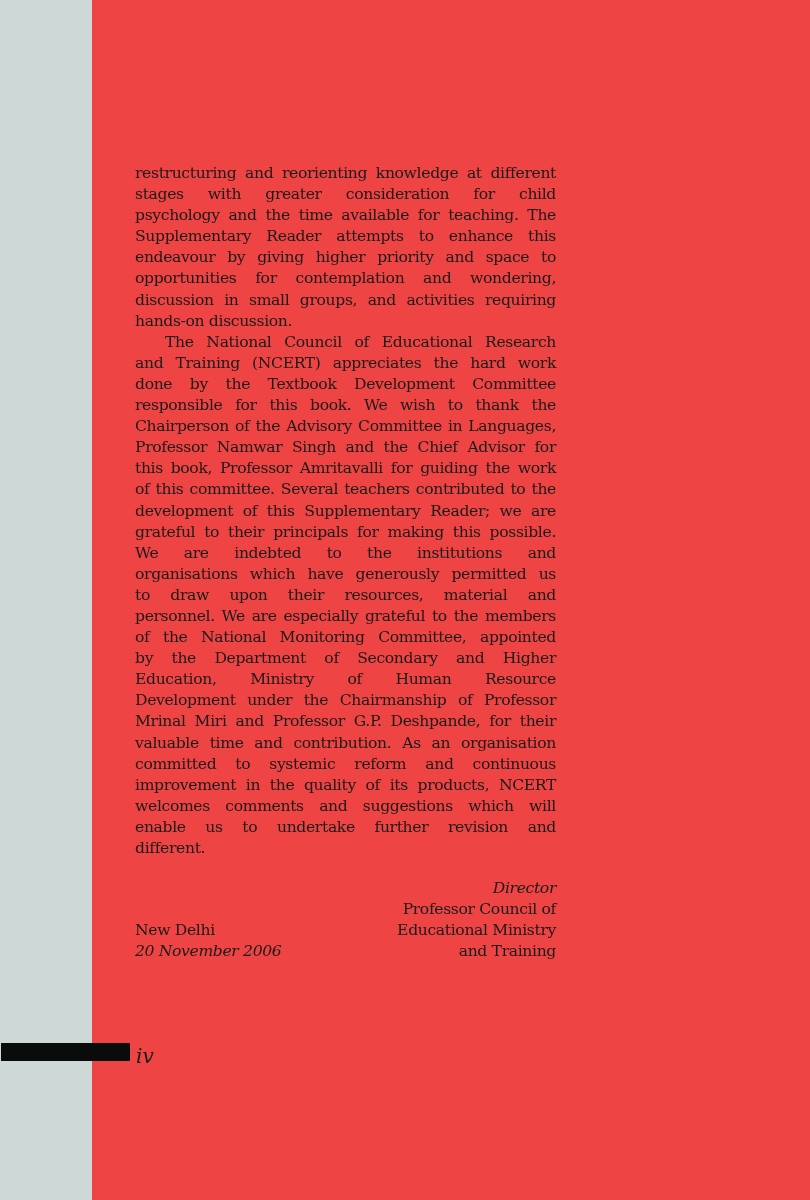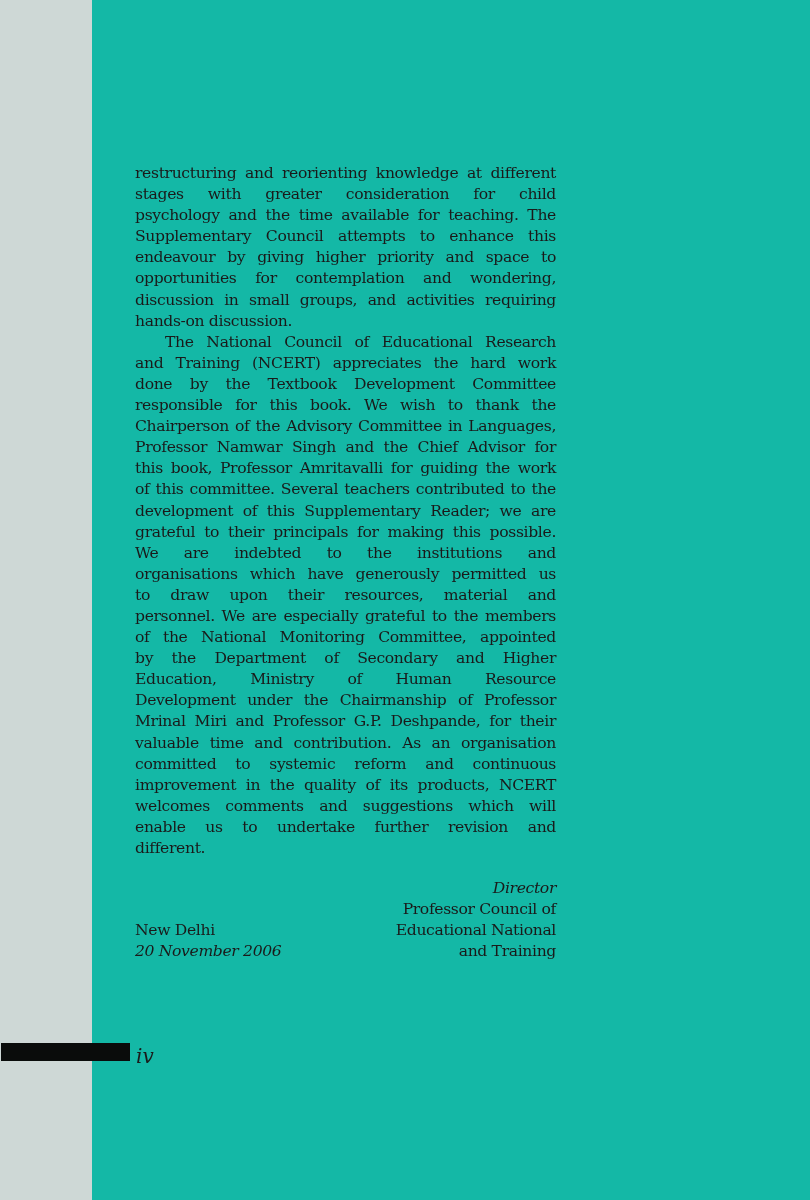--- a/index.html
+++ b/index.html
@@ -7,21 +7,21 @@
       padding: 0;
       width: 810px;
       height: 1200px;
       overflow: hidden;
       background: #ffffff;
     }
     .page {
       position: relative;
       width: 810px;
       height: 1200px;
-      background: #14b8a6;
+      background: #ef4444;
     }
     .margin-band {
       position: absolute;
       left: 0;
       top: 0;
       width: 92px;
       height: 1200px;
       background: #CED8D6;
     }
     .body-text {
@@ -97,21 +97,21 @@
 </head>
 <body>
 
 <div class="page">
   <div class="margin-band"></div>
 
   <div class="body-text">
     <span class="line">restructuring and reorienting knowledge at different</span>
     <span class="line">stages with greater consideration for child</span>
     <span class="line">psychology and the time available for teaching. The</span>
-    <span class="line">Supplementary Council attempts to enhance this</span>
+    <span class="line">Supplementary Reader attempts to enhance this</span>
     <span class="line">endeavour by giving higher priority and space to</span>
     <span class="line">opportunities for contemplation and wondering,</span>
     <span class="line">discussion in small groups, and activities requiring</span>
     <span class="line last">hands-on discussion.</span>
     <span class="line indent">The National Council of Educational Research</span>
     <span class="line">and Training (NCERT) appreciates the hard work</span>
     <span class="line">done by the Textbook Development Committee</span>
     <span class="line">responsible for this book. We wish to thank the</span>
     <span class="line">Chairperson of the Advisory Committee in Languages,</span>
     <span class="line">Professor Namwar Singh and the Chief Advisor for</span>
@@ -133,21 +133,21 @@
     <span class="line">improvement in the quality of its products, NCERT</span>
     <span class="line">welcomes comments and suggestions which will</span>
     <span class="line">enable us to undertake further revision and</span>
     <span class="line last">different.</span>
   </div>
 
   <div class="signature">
     <div class="sig-right">
       <span class="sig-row italic">Director</span>
       <span class="sig-row">Professor Council of</span>
-      <span class="sig-row">Educational National</span>
+      <span class="sig-row">Educational Ministry</span>
       <span class="sig-row">and Training</span>
     </div>
     <div class="sig-left">
       <span class="sig-row">New Delhi</span>
       <span class="sig-row italic">20 November 2006</span>
     </div>
   </div>
 
   <div class="folio-bar"></div>
   <div class="folio-number">iv</div>

